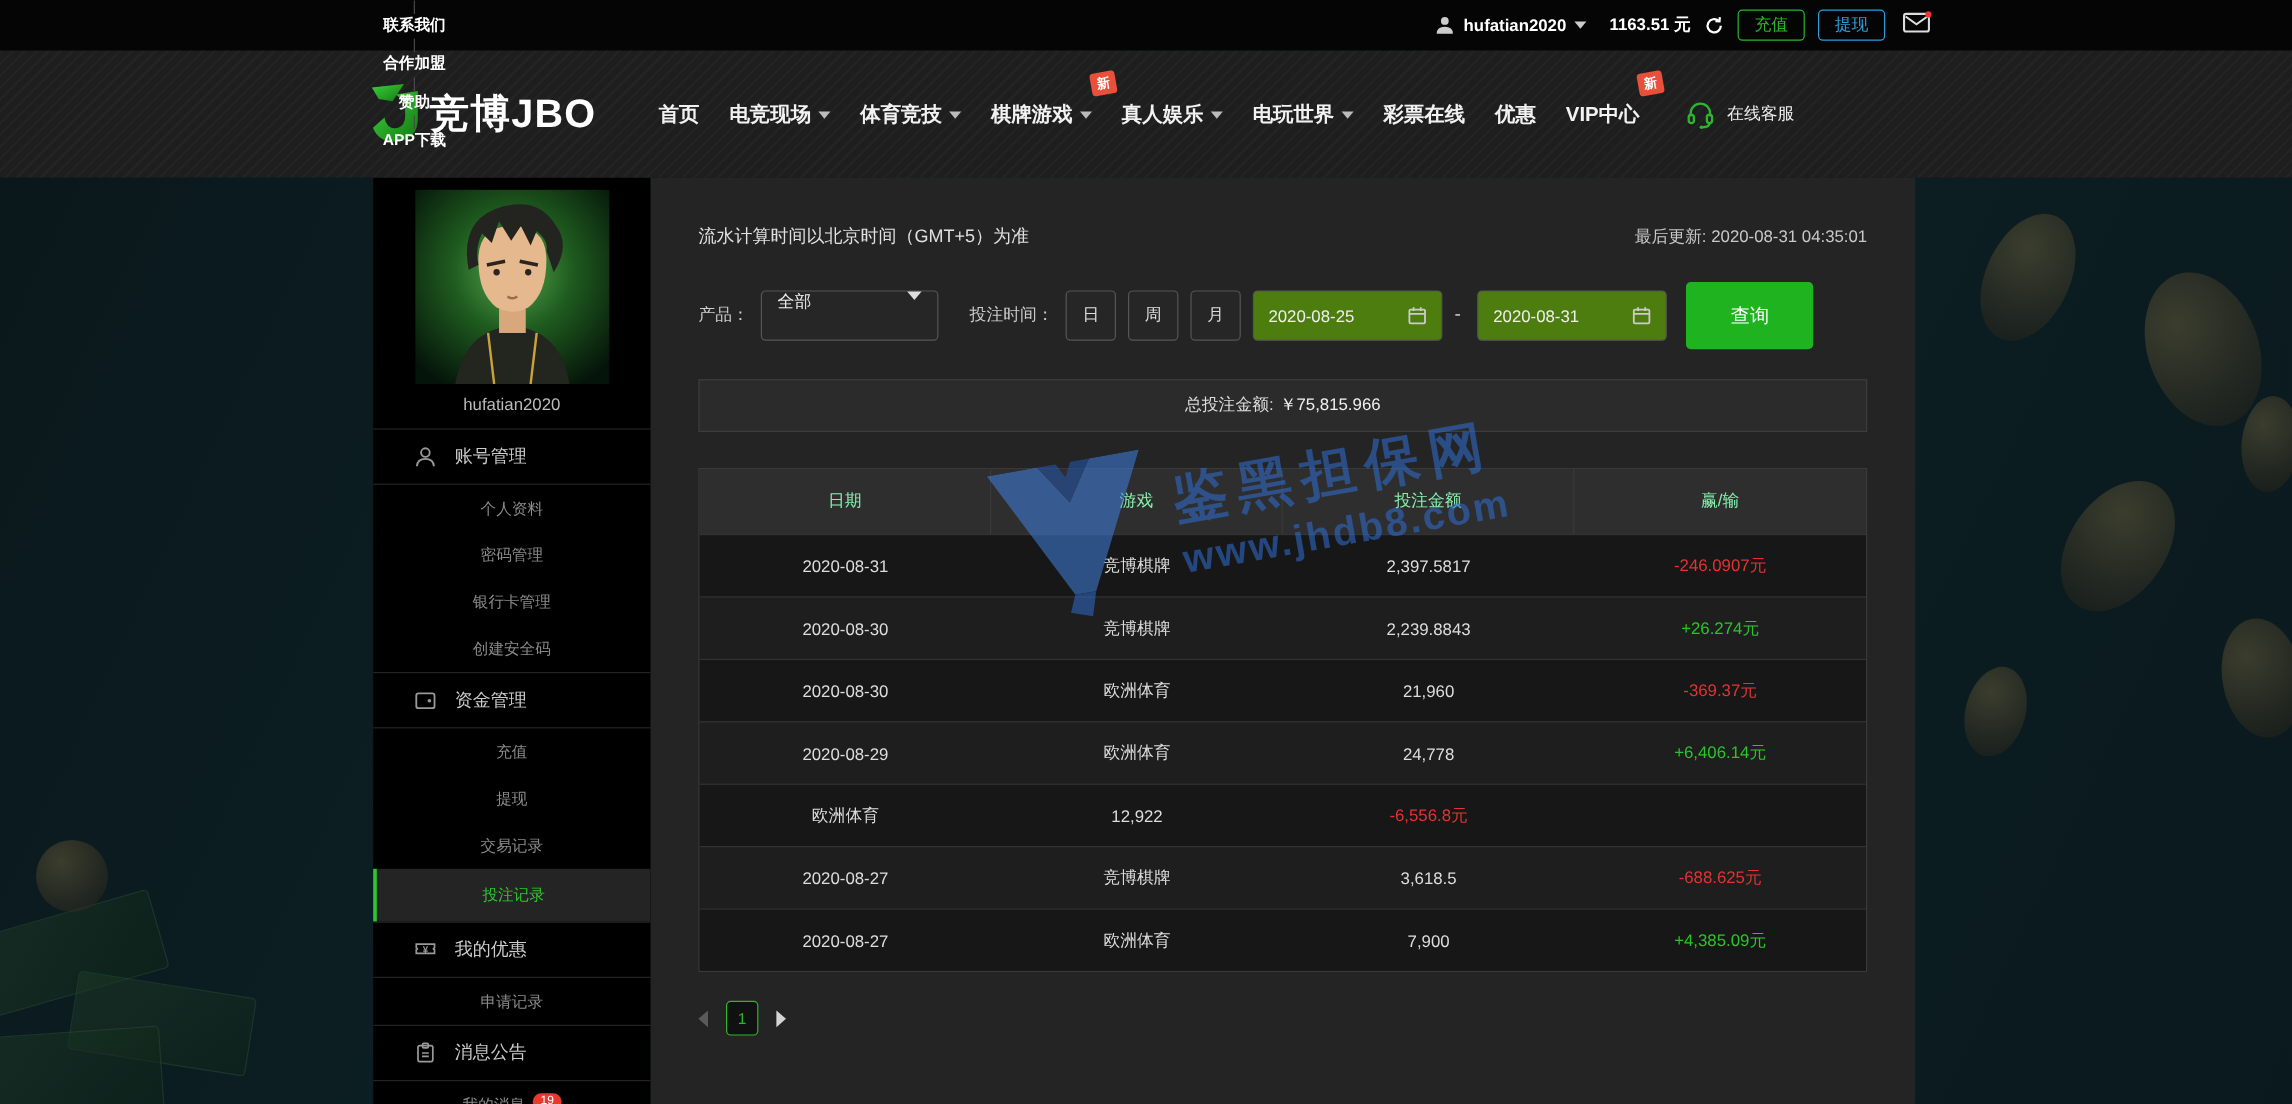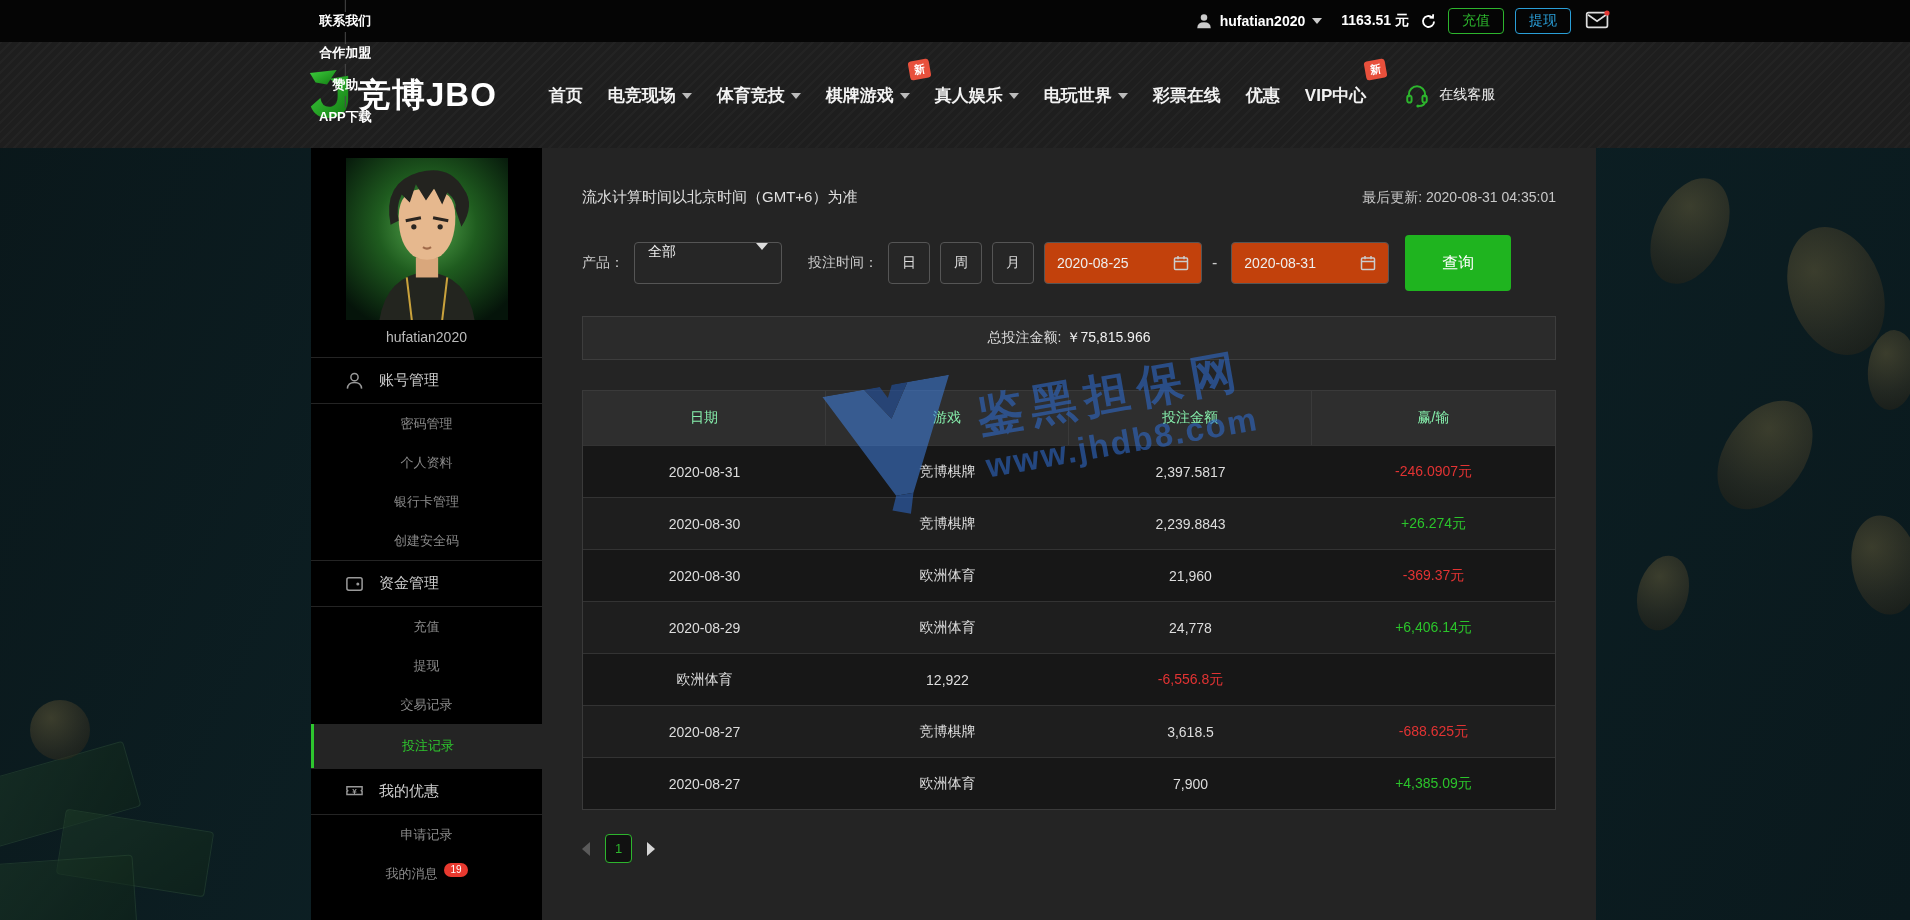--- a/index.html
+++ b/index.html
@@ -78,21 +78,21 @@
   .f-label { color:#ccc; font-size:14px; white-space:nowrap; }
   .select-box { width:148px; height:42px; border:1px solid #555; border-radius:4px; background:#262626;
     display:flex; justify-content:space-between; padding:0 13px; margin-left:10px;
     cursor:pointer; }
   .select-box span { color:#eee; font-size:14px; }
   .sel-caret { width:0; height:0; border-left:6px solid transparent; border-right:6px solid transparent;
     border-top:7px solid #ddd; }
   .period-btn { width:42px; height:42px; border:1px solid #555; border-radius:4px; background:#262626;
     color:#ddd; font-size:14px; margin-left:10px; display:flex; align-items:center; justify-content:center;
     cursor:pointer; }
-  .date-box { width:158px; height:42px; border:1px solid #555; border-radius:4px; background:#c2410c;
+  .date-box { width:158px; height:42px; border:1px solid #555; border-radius:4px; background:#4d7c0f;
     display:flex; align-items:center; justify-content:space-between; padding:0 12px; margin-left:10px;
     cursor:pointer; }
   .date-box span { color:#eee; font-size:14px; }
   .dash { color:#ccc; margin:0 4px 0 10px; }
   .search-btn { width:106px; height:56px; background:#1fb41f; border:none; border-radius:4px; color:#fff;
     font-size:16px; margin-left:16px; cursor:pointer; }
 
   .summary-bar { margin-top:25px; height:44px; background:#2b2b2b; border:1px solid #3d3d3d;
     display:flex; align-items:center; justify-content:center; color:#ddd; font-size:14px; }
   .summary-bar b { color:#f0f0f0; font-weight:normal; margin-left:5px; }
@@ -270,22 +270,22 @@
     </div>
     <div class="side-username">hufatian2020</div>
 
     <div class="side-section">
       <svg viewBox="0 0 20 20" fill="none" stroke="#999" stroke-width="1.6">
         <circle cx="10" cy="6.5" r="3.8"></circle>
           <path d="M2.5 18.5 Q3 12 10 12 Q17 12 17.5 18.5"></path>
       </svg>
       <span>账号管理</span>
     </div>
+    <div class="side-item">个人资料</div>
     <div class="side-item">密码管理</div>
-    <div class="side-item">个人资料</div>
     <div class="side-item">银行卡管理</div>
     <div class="side-item">创建安全码</div>
 
     <div class="side-section">
       <svg viewBox="0 0 20 20" fill="none" stroke="#999" stroke-width="1.6">
         <rect x="2" y="4" width="16" height="13" rx="2"></rect>
           <circle cx="13.5" cy="10.5" r="1.6" fill="#999" stroke="none"></circle>
       </svg>
       <span>资金管理</span>
     </div>
@@ -296,28 +296,36 @@
 
     <div class="side-section">
       <svg viewBox="0 0 20 20" fill="none" stroke="#999" stroke-width="1.5">
         <path d="M2,5 h16 v3.2 q-2,0.8 0,1.8 v3.2 h-16 v-3.2 q2,-0.8 0,-1.8 Z"></path>
         <text x="10" y="12.6" font-size="8.5" fill="#999" stroke="none" text-anchor="middle" font-weight="bold">¥</text>
       </svg>
       <span>我的优惠</span>
     </div>
     <div class="side-item">申请记录</div>
 
+    <div class="side-section">
+      <svg viewBox="0 0 20 20" fill="none" stroke="#999" stroke-width="1.5">
+        <rect x="3.5" y="3.5" width="13" height="14" rx="1.5"></rect>
+          <rect x="7.5" y="1.5" width="5" height="4" rx="1"></rect>
+        <path d="M7 10 h6 M7 13 h6"></path>
+      </svg>
+      <span>消息公告</span>
+    </div>
     <div class="side-item">
       <span>我的消息</span><span class="msg-badge">19</span>
     </div>
   </div>
 
   <div class="content">
     <div class="content-head">
-      <span class="notice">流水计算时间以北京时间（GMT+6）为准</span>
+      <span class="notice">流水计算时间以北京时间（GMT+5）为准</span>
       <span class="last-update">最后更新: 2020-08-31 04:35:01</span>
     </div>
 
     <div class="filter-row">
       <span class="f-label">产品：</span>
       <div class="select-box">
         <span>全部</span>
         <span class="sel-caret"></span>
       </div>
       <span class="f-label" style="margin-left:26px;">投注时间：</span>

